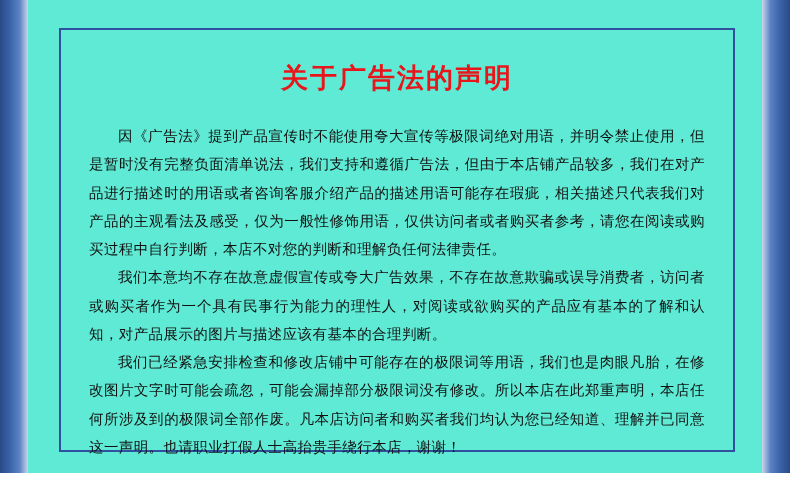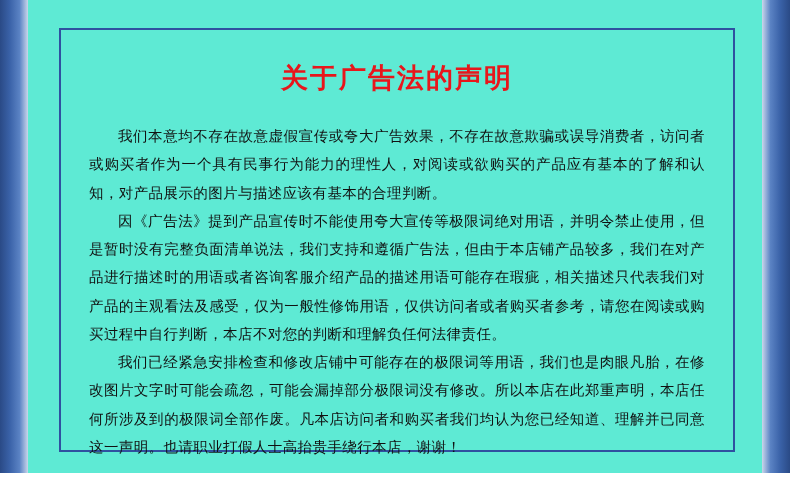--- a/index.html
+++ b/index.html
@@ -96,23 +96,23 @@
   <div class="edge edge-left"></div>
   <div class="edge edge-right"></div>
 
   <div class="sheet">
 
     <div class="frame">
 
       <div class="doc-title">关于广告法的声明</div>
 
 
+      <p class="para">因《广告法》提到产品宣传时不能使用夸大宣传等极限词绝对用语，并明令禁止使用，但是暂时没有完整负面清单说法，我们支持和遵循广告法，但由于本店铺产品较多，我们在对产品进行描述时的用语或者咨询客服介绍产品的描述用语可能存在瑕疵，相关描述只代表我们对产品的主观看法及感受，仅为一般性修饰用语，仅供访问者或者购买者参考，请您在阅读或购买过程中自行判断，本店不对您的判断和理解负任何法律责任。</p>
+
       <p class="para">我们本意均不存在故意虚假宣传或夸大广告效果，不存在故意欺骗或误导消费者，访问者或购买者作为一个具有民事行为能力的理性人，对阅读或欲购买的产品应有基本的了解和认知，对产品展示的图片与描述应该有基本的合理判断。</p>
-
-      <p class="para">因《广告法》提到产品宣传时不能使用夸大宣传等极限词绝对用语，并明令禁止使用，但是暂时没有完整负面清单说法，我们支持和遵循广告法，但由于本店铺产品较多，我们在对产品进行描述时的用语或者咨询客服介绍产品的描述用语可能存在瑕疵，相关描述只代表我们对产品的主观看法及感受，仅为一般性修饰用语，仅供访问者或者购买者参考，请您在阅读或购买过程中自行判断，本店不对您的判断和理解负任何法律责任。</p>
 
       <p class="para">我们已经紧急安排检查和修改店铺中可能存在的极限词等用语，我们也是肉眼凡胎，在修改图片文字时可能会疏忽，可能会漏掉部分极限词没有修改。所以本店在此郑重声明，本店任何所涉及到的极限词全部作废。凡本店访问者和购买者我们均认为您已经知道、理解并已同意这一声明。也请职业打假人士高抬贵手绕行本店，谢谢！</p>
 
     </div>
 
   </div>
 
   <div class="bottom-bar"></div>
 
 </div>

